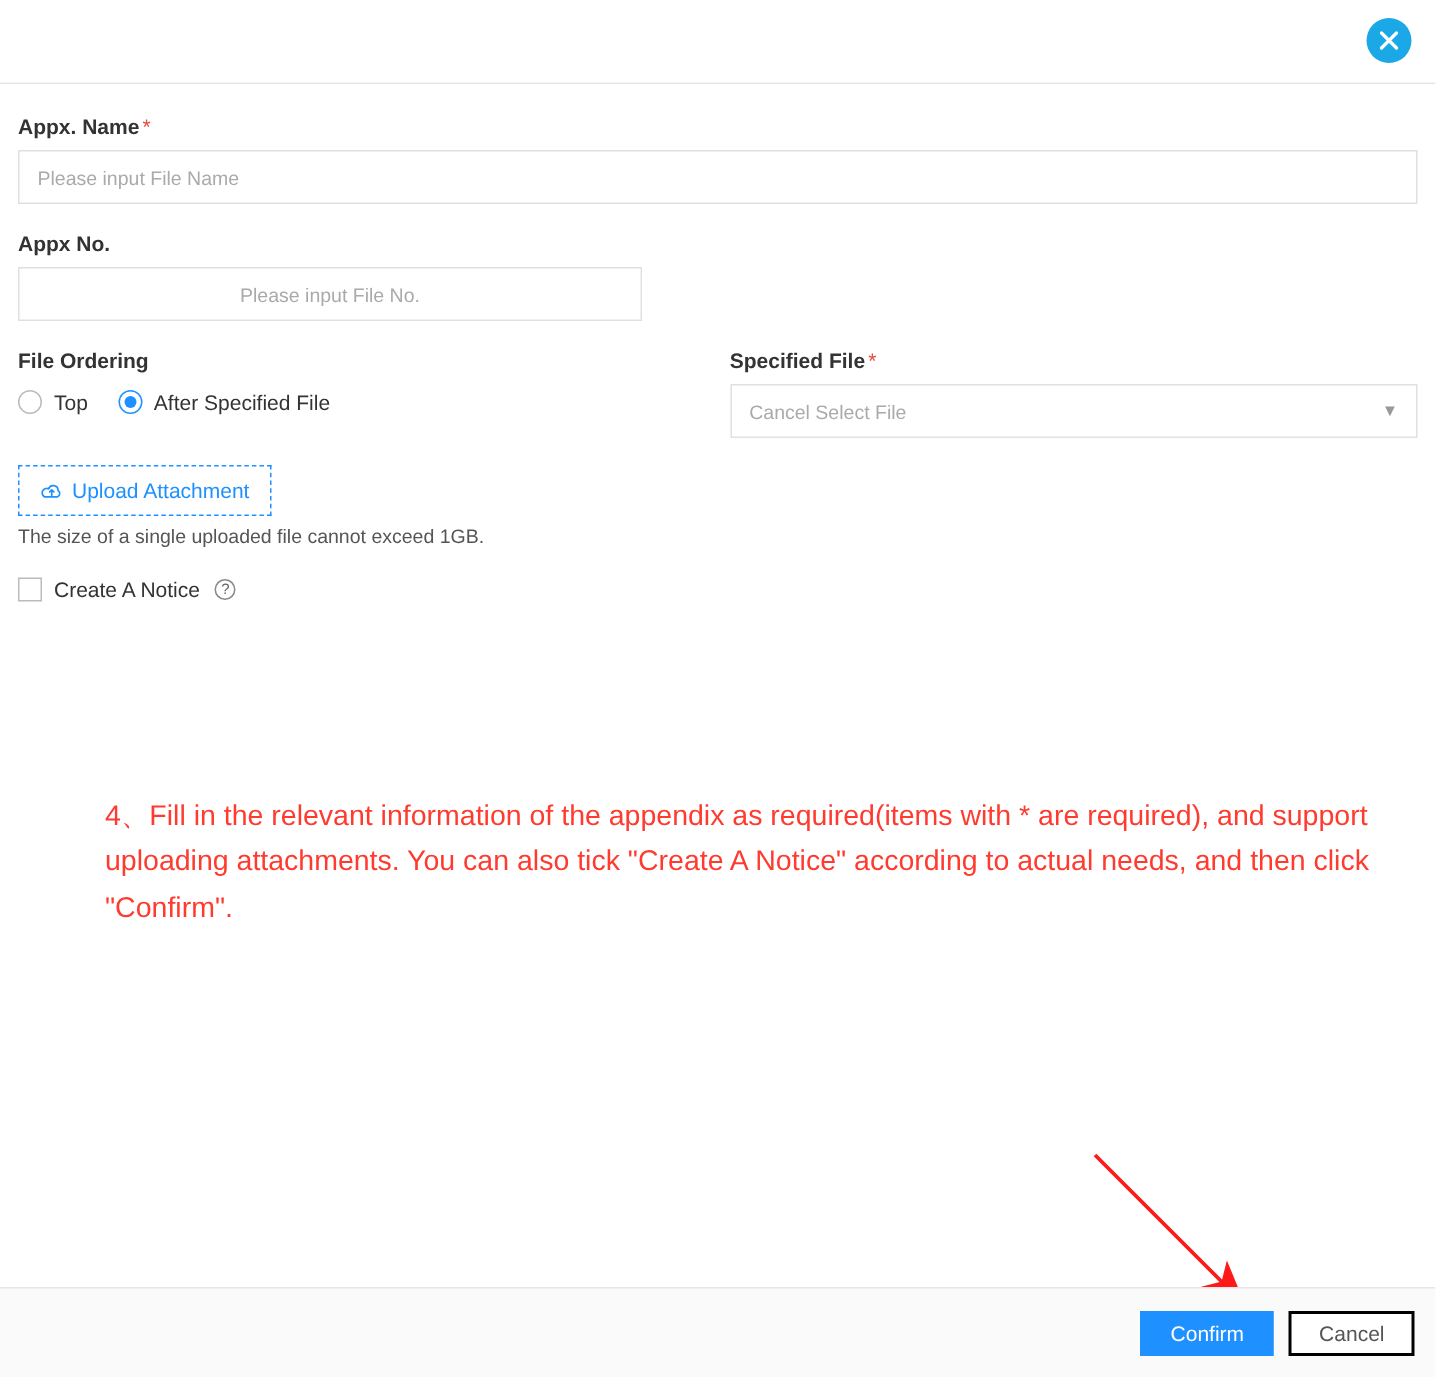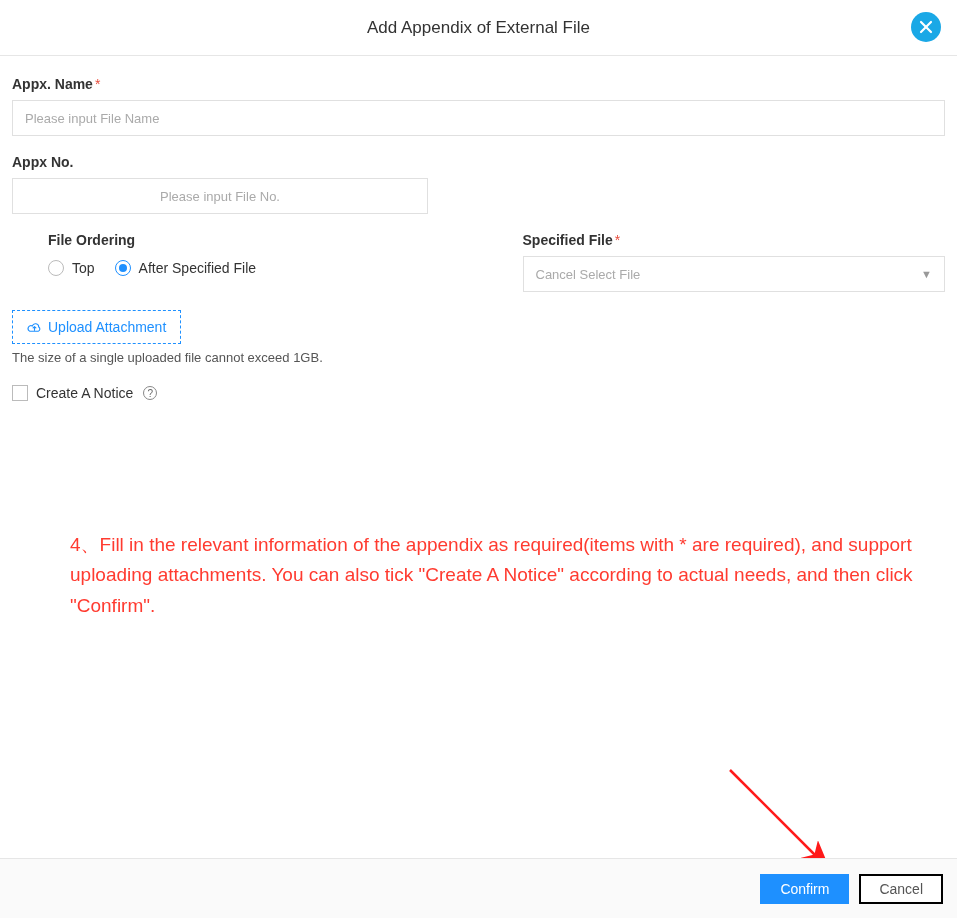--- a/index.html
+++ b/index.html
@@ -61,21 +61,21 @@
     color: #1d4ed8;
     outline: none;
   }
   .text-input::placeholder { color: #aaa; }
   .text-input.half { width: 416px; text-align: center; }
   .two-col {
     display: flex;
     gap: 16px;
     margin-bottom: 18px;
   }
-  .col { flex: 1; margin-left: 36px; }
+  .col { flex: 1; }
   .radio-group {
     display: flex;
     align-items: center;
     gap: 20px;
     margin-top: 12px;
   }
   .radio-opt {
     display: flex;
     align-items: center;
     gap: 8px;
@@ -198,21 +198,20 @@
   .btn.primary {
     background: #1e90ff;
     border-color: #1e90ff;
     color: #fff;
   }
 </style>
 </head>
 <body>
 
 <div class="modal-header">
-  <span class="modal-title">Add Appendix of External File</span>
   <div class="close-btn">
     <svg viewBox="0 0 14 14">
       <line x1="2" y1="2" x2="12" y2="12" stroke="#fff" stroke-width="2.2" stroke-linecap="round"></line>
       <line x1="12" y1="2" x2="2" y2="12" stroke="#fff" stroke-width="2.2" stroke-linecap="round"></line>
     </svg>
   </div>
 </div>
 
 <div class="modal-body">
 

